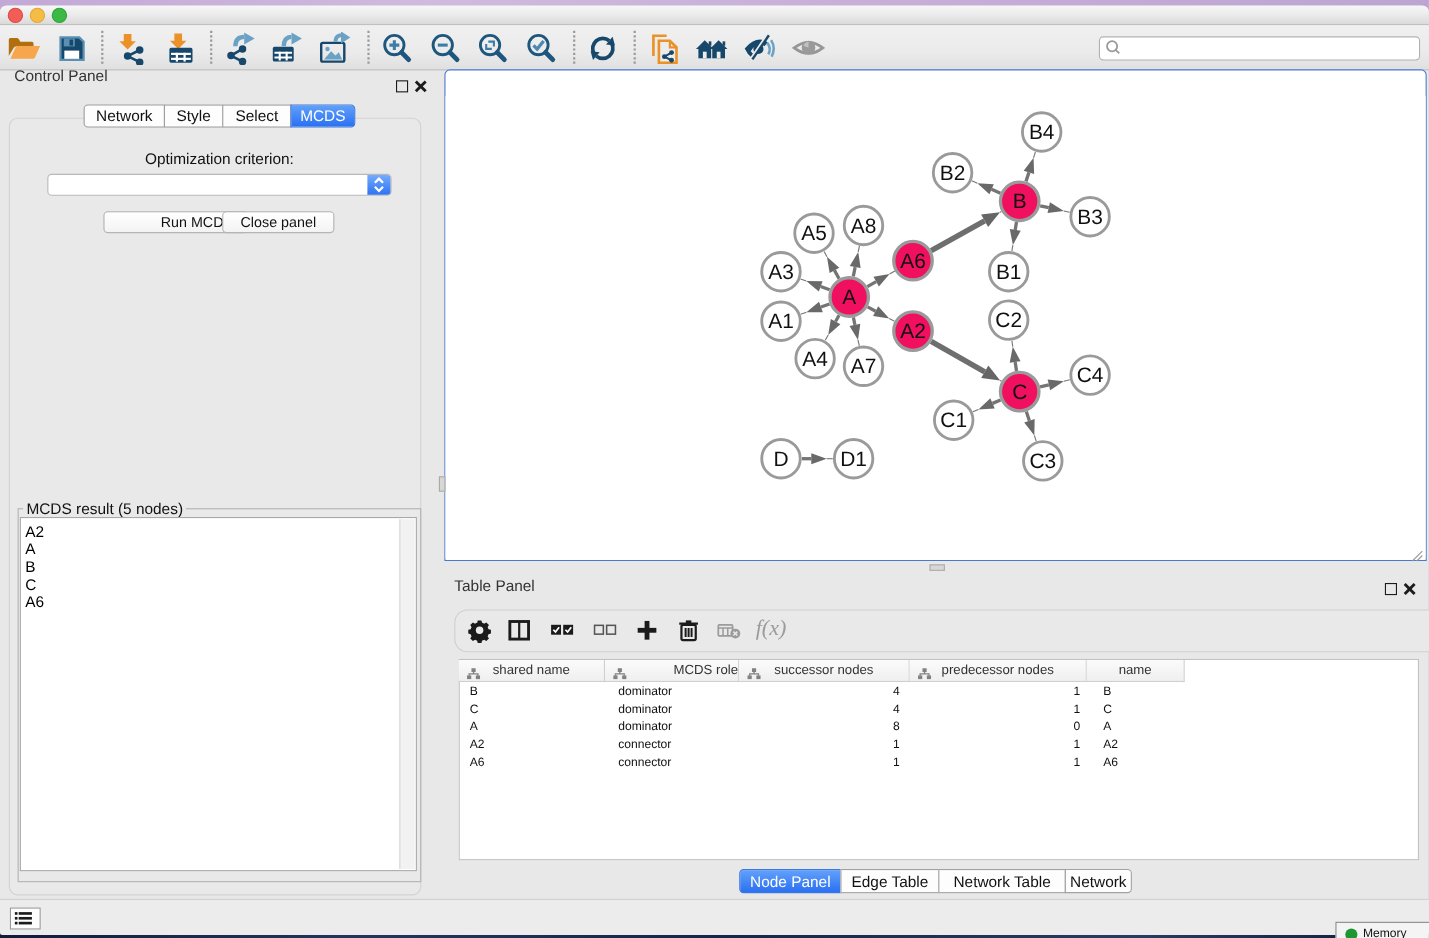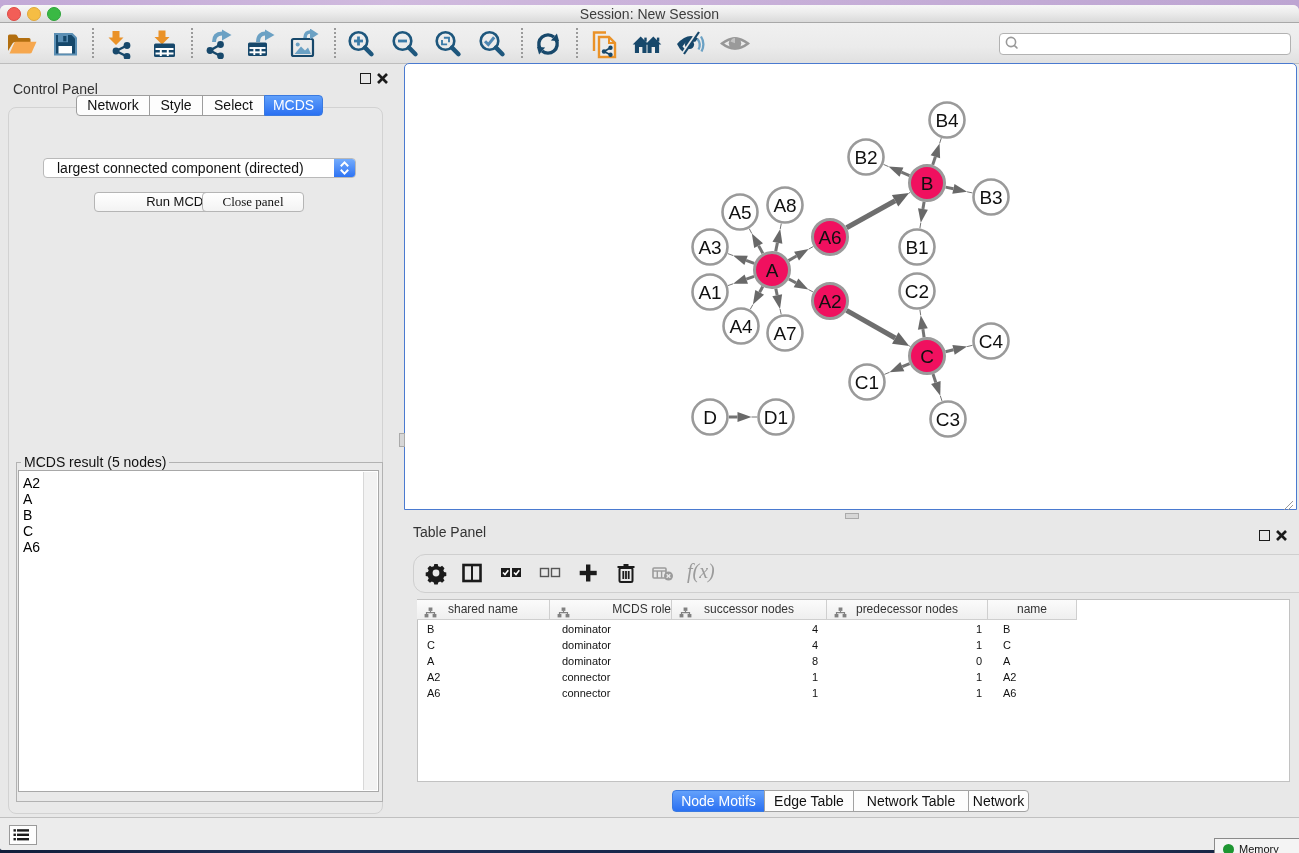--- a/index.html
+++ b/index.html
@@ -23,21 +23,21 @@
   background:linear-gradient(#f0f0f0,#ebebeb 60%,#e0e0e0);
   border-bottom:1px solid #bdbdbd;}
 .sep{position:absolute;top:5px;height:30px;width:0;
   border-left:2px dotted #9a9a9a;}
 .tbi{position:absolute;top:6px;width:30px;height:30px;}
 #search{position:absolute;left:999px;top:10px;width:290px;height:20px;
   background:#fff;border:1px solid #b2b2b2;border-radius:4px;}
 #main{position:absolute;left:0;top:0;width:1299px;height:844px;}
 #statusbar{position:absolute;left:0;top:812px;width:1299px;height:32px;
   background:#ececec;border-top:1px solid #c0c0c0;border-radius:0 0 2px 2px;}
-#cp-title{position:absolute;left:13px;top:76px;font-size:14px;color:#333;}
+#cp-title{position:absolute;left:13px;top:56px;font-size:14px;color:#333;}
 #cp-body{position:absolute;left:8px;top:102px;width:373px;height:705px;
   background:#e9e9e9;border:1px solid #d2d2d2;border-radius:8px;}
 .ptab{position:absolute;top:90px;height:19px;border:1px solid #9d9d9d;
   background:#fdfdfd;font-size:14px;color:#111;text-align:center;line-height:19px;}
 .wbtn{position:absolute;height:18px;background:linear-gradient(#ffffff,#f3f3f3);
   border:1px solid #b5b5b5;border-radius:4px;font-size:13px;color:#111;
   text-align:center;line-height:18px;}
 #grp{position:absolute;left:16px;top:457px;width:365px;height:338px;
   border:1px solid #b2b2b2;}
 #grp-label{position:absolute;left:21px;top:449px;font-size:14px;color:#111;
@@ -71,21 +71,20 @@
 .td{position:absolute;height:16px;font-size:11px;color:#111;line-height:16px;}
 .btab{position:absolute;top:785px;height:20px;border:1px solid #a2a2a2;background:#fdfdfd;
   font-size:14px;color:#111;text-align:center;line-height:20px;}
 .seltab{background:linear-gradient(#63a1fb,#2a70f2);color:#fff;border-color:#3a7ae0;}
 </style>
 </head>
 <body>
 <div id="deskbottom"></div>
 <div id="app">
   <div id="titlebar">
-    <div class="t">Session: New Session</div>
     <div class="tl" id="tl1"></div>
       <div class="tl" id="tl2"></div>
       <div class="tl" id="tl3"></div>
   </div>
   <div id="toolbar">
     <div class="tbi" style="left:5px;"><svg width="34" height="30" viewBox="0 0 34 30">
           <path d="M3,22 V7 Q3,5.5 4.5,5.5 H10 Q11.5,5.5 12,6.5 L13.5,9 H24 Q25.5,9 25.5,10.5 V13 H10 Q8.2,13 7.5,14.5 L3,22 Z" fill="#b26f10"></path>
           <path d="M4.5,24.5 L9.3,13.8 Q9.8,12.8 10.8,12.8 H31.5 L26.8,23.2 Q26.2,24.5 24.8,24.5 Z" fill="#f6a74e"></path>
         </svg></div>
     <div class="tbi" style="left:50px;"><svg width="30" height="30" viewBox="0 0 30 30">
@@ -212,29 +211,29 @@
     <div id="cp-body"></div>
     <div style="position:absolute;left:360px;top:68px;width:9px;height:9px;border:1.6px solid #1b1b1b;"></div>
       <svg style="position:absolute;left:376px;top:67px" width="13" height="13" viewBox="0 0 13 13">
         <line x1="2" y1="2" x2="11" y2="11" stroke="#1b1b1b" stroke-width="2.6"></line>
         <line x1="11" y1="2" x2="2" y2="11" stroke="#1b1b1b" stroke-width="2.6"></line>
       </svg>
     <div class="ptab" style="left:76px;width:72px;border-radius:4px 0 0 4px;">Network</div>
     <div class="ptab" style="left:149px;width:52px;">Style</div>
     <div class="ptab" style="left:202px;width:61px;">Select</div>
     <div class="ptab" style="left:264px;width:57px;background:linear-gradient(#60a0fb,#2a70f2);color:#fff;border-color:#3a7ae0;border-radius:0 4px 4px 0;">MCDS</div>
+    <div style="position:absolute;left:0px;top:131px;width:399px;text-align:center;font-size:14px;color:#111;">Optimization criterion:</div>
     <div style="position:absolute;left:43px;top:153px;width:313px;height:20px;background:#fff;border:1px solid #b9b9b9;border-radius:4px;box-sizing:border-box;">
-        <div style="position:absolute;left:13px;top:0;height:18px;line-height:18px;font-size:14px;color:#111;">largest connected component (directed)</div>
         <div style="position:absolute;right:0px;top:0px;width:21px;height:18px;background:linear-gradient(#74acfc,#2e73f3);border-radius:0 3px 3px 0;"><svg width="21" height="18" viewBox="0 0 21 18">
             <polyline points="6.8,7.2 10.5,3.4 14.2,7.2" fill="none" stroke="#fff" stroke-width="2"></polyline>
             <polyline points="6.8,10.8 10.5,14.6 14.2,10.8" fill="none" stroke="#fff" stroke-width="2"></polyline>
           </svg></div>
       </div>
     <div class="wbtn" style="left:94px;top:187px;width:90px;padding-left:39px;">Run MCDS</div>
-    <div class="wbtn" style="left:202px;top:187px;width:100px;font-family:Liberation Serif, serif;">Close panel</div>
+    <div class="wbtn" style="left:202px;top:187px;width:100px;">Close panel</div>
     <div id="grp"></div>
     <div id="grp-label">MCDS result (5 nodes)</div>
     <div id="mlist">
       <div class="li">A2</div>
         <div class="li">A</div>
         <div class="li">B</div>
         <div class="li">C</div>
         <div class="li">A6</div>
       <div id="mlist-sb"></div>
     </div>
@@ -436,21 +435,21 @@
       <div class="td" style="left:144px;top:69px;">connector</div>
       <div class="td" style="left:254px;top:69px;width:146px;text-align:right;">1</div>
       <div class="td" style="left:409px;top:69px;width:155px;text-align:right;">1</div>
       <div class="td" style="left:585px;top:69px;">A2</div>
       <div class="td" style="left:9px;top:85px;">A6</div>
       <div class="td" style="left:144px;top:85px;">connector</div>
       <div class="td" style="left:254px;top:85px;width:146px;text-align:right;">1</div>
       <div class="td" style="left:409px;top:85px;width:155px;text-align:right;">1</div>
       <div class="td" style="left:585px;top:85px;">A6</div>
     </div>
-    <div class="btab seltab" style="left:672px;width:91px;border-radius:4px 0 0 4px;">Node Motifs</div>
+    <div class="btab seltab" style="left:672px;width:91px;border-radius:4px 0 0 4px;">Node Panel</div>
     <div class="btab" style="left:764px;width:88px;">Edge Table</div>
     <div class="btab" style="left:853px;width:114px;">Network Table</div>
     <div class="btab" style="left:968px;width:59px;border-radius:0 4px 4px 0;">Network</div>
     <svg style="position:absolute;left:1282px;top:494px" width="12" height="12" viewBox="0 0 12 12">
       <line x1="2" y1="11" x2="11" y2="2" stroke="#9a9a9a" stroke-width="1"></line>
       <line x1="6" y1="11" x2="11" y2="6" stroke="#9a9a9a" stroke-width="1"></line>
     </svg>
     <div style="position:absolute;left:399px;top:428px;width:4px;height:12px;background:#d7d7d7;border:1px solid #aaa;"></div>
     <div style="position:absolute;left:845px;top:508px;width:12px;height:4px;background:#d7d7d7;border:1px solid #aaa;"></div>
   </div>

